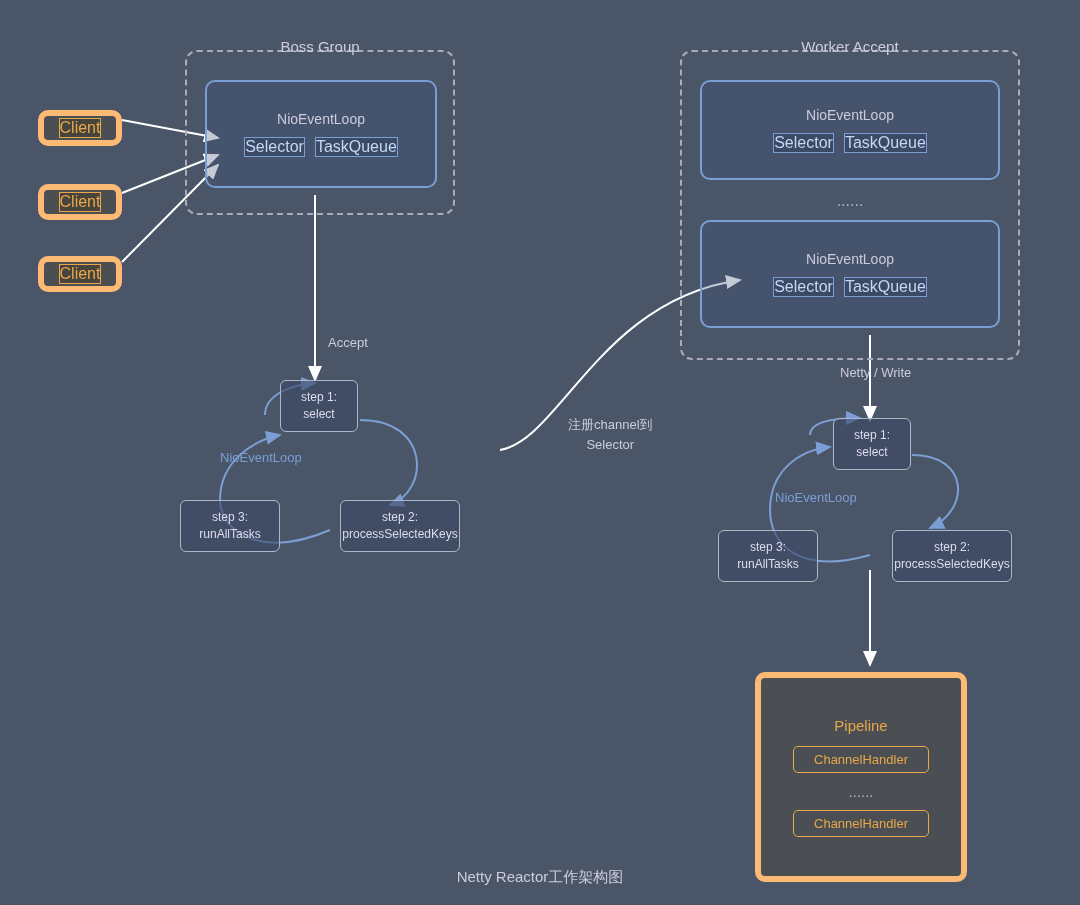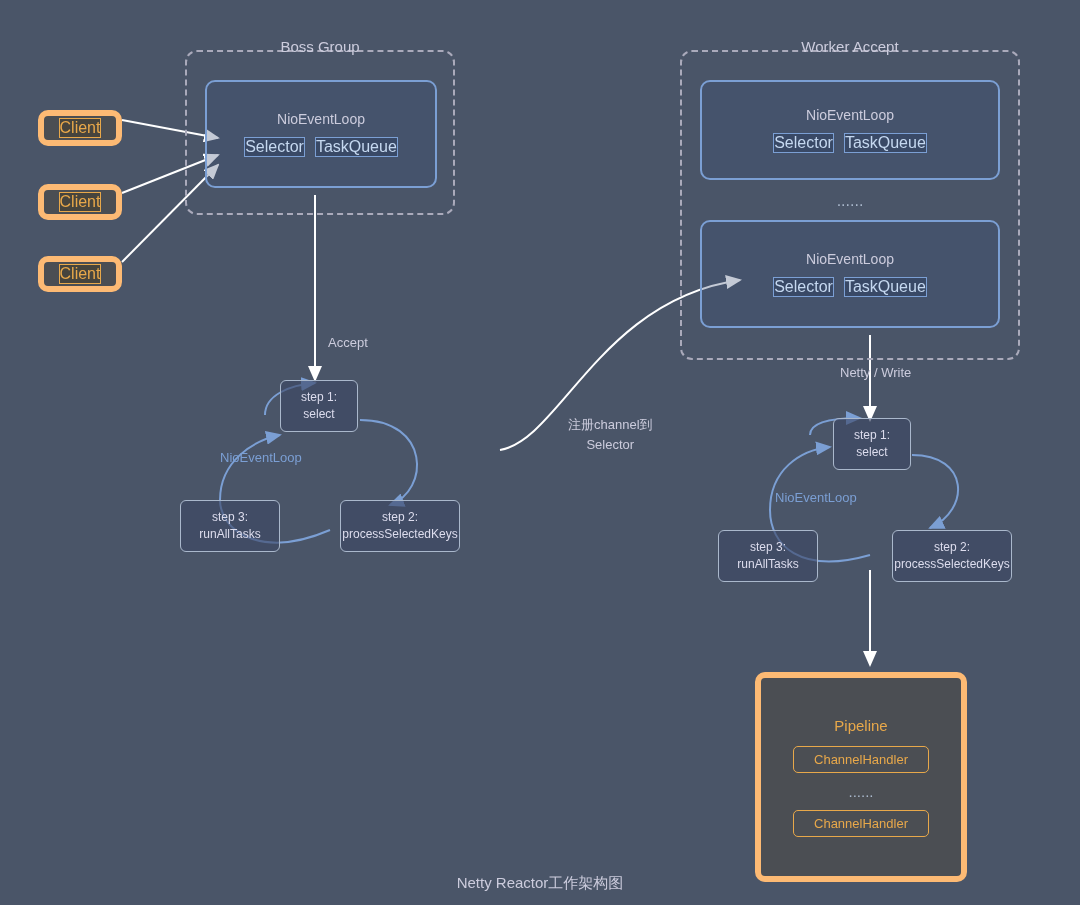--- a/index.html
+++ b/index.html
@@ -218,15 +218,15 @@
 
   <div class="step-box" style="left:718px;top:530px;width:100px;height:52px;">step 3:<br>runAllTasks</div>
 
   <div class="solid-box orange-box" style="left:755px;top:660px;width:212px;height:210px;">
     <div style="color:#e8a84a;font-size:15px;margin-bottom:12px;">Pipeline</div>
     <div style="border:1.5px solid #e8a84a;border-radius:5px;padding:5px 20px;color:#e8a84a;font-size:13px;margin-bottom:10px;">ChannelHandler</div>
     <div style="color:#aab8cc;font-size:15px;margin-bottom:10px;">......</div>
     <div style="border:1.5px solid #e8a84a;border-radius:5px;padding:5px 20px;color:#e8a84a;font-size:13px;">ChannelHandler</div>
   </div>
 
-  <div class="caption" style="bottom:12px;left:50%;transform:translateX(-50%);">Netty Reactor工作架构图</div>
+  <div class="caption" style="bottom:18px;left:50%;transform:translateX(-50%);">Netty Reactor工作架构图</div>
 
 </div>
 
 </body></html>

